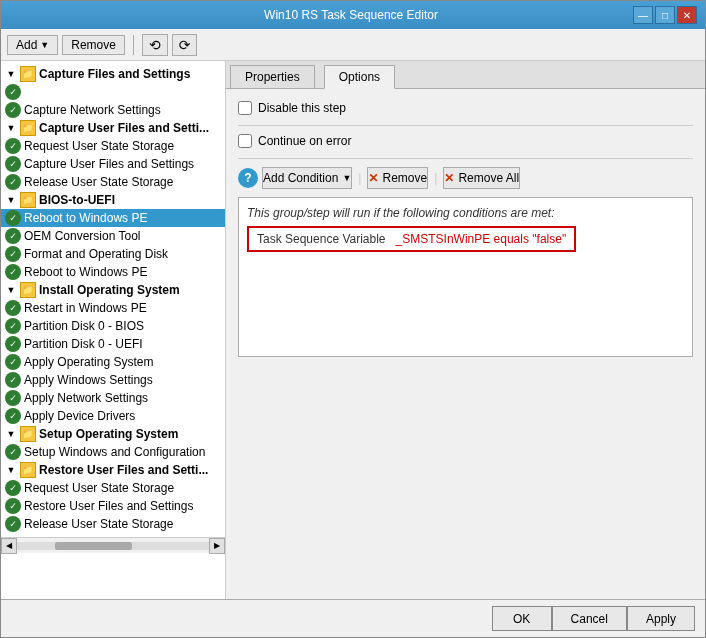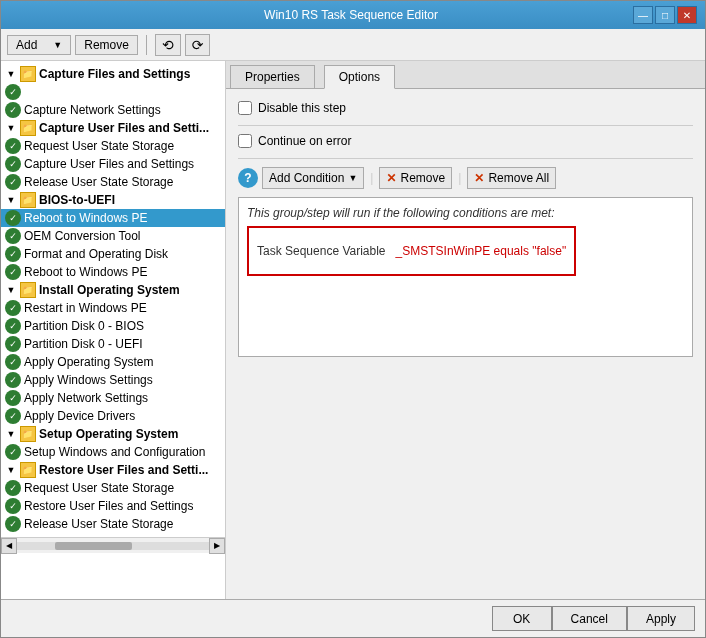--- a/index.html
+++ b/index.html
@@ -62,21 +62,21 @@
       height: 32px;
     }
     .toolbar-btn {
       background: #e8e8e8;
       border: 1px solid #aaa;
       padding: 2px 8px;
       font-size: 12px;
       cursor: pointer;
       display: flex;
       align-items: center;
-      gap: 16px;
+      gap: 3px;
     }
     .toolbar-separator { width: 1px; height: 20px; background: #aaa; margin: 0 4px; }
     .main-area {
       display: flex;
       flex: 1;
       overflow: hidden;
     }
     .left-panel {
       width: 225px;
       background: white;
@@ -135,21 +135,21 @@
     }
     .condition-toolbar {
       display: flex;
       align-items: center;
       gap: 4px;
       margin: 8px 0;
     }
     .cond-btn {
       background: #e8e8e8;
       border: 1px solid #aaa;
-      padding: 3px 6px;
+      padding: 3px 0;
       font-size: 12px;
       cursor: pointer;
       display: flex;
       align-items: center;
       gap: 4px;
     }
     .dropdown-arrow { font-size: 9px; }
     .conditions-box {
       border: 1px solid #aaa;
       background: white;
@@ -157,21 +157,21 @@
       min-height: 160px;
     }
     .conditions-info {
       font-size: 12px;
       color: #333;
       margin-bottom: 6px;
       font-style: italic;
     }
     .condition-item {
       border: 2px solid #cc0000;
-      padding: 16px 8px;
+      padding: 4px 8px;
       font-size: 12px;
       background: white;
       display: inline-block;
     }
     .condition-item span.label { color: #333; }
     .condition-item span.value { color: #cc0000; }
 
     
     .tree { padding: 4px 0; }
     .tree-item {

